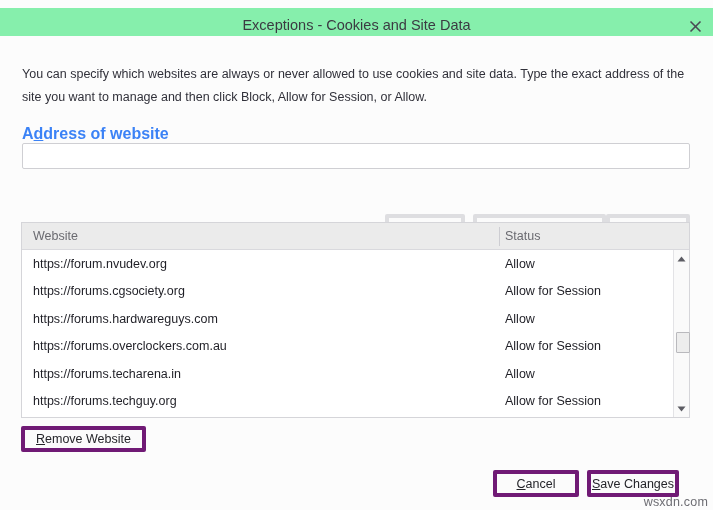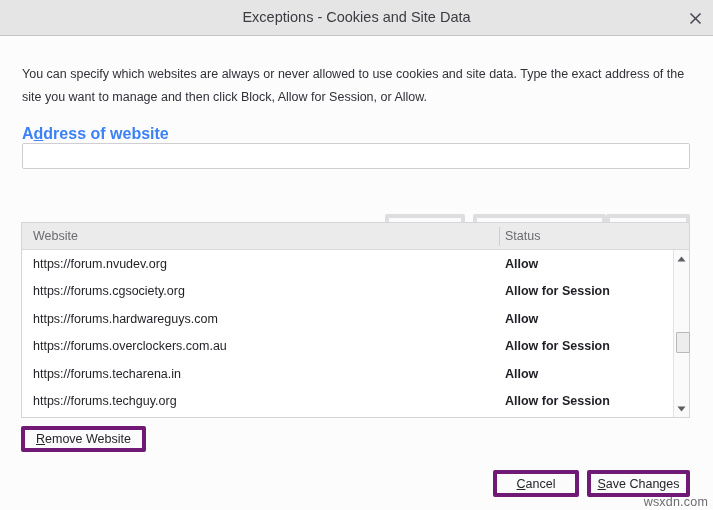--- a/index.html
+++ b/index.html
@@ -13,24 +13,24 @@
     font-family: "Liberation Sans", sans-serif;
     font-size: 12px;
     color: #202023;
     overflow: hidden;
     position: relative;
   }
 
   
   .titlebar {
     position: absolute;
-    left: 0; top: 0;
+    left: 0; top: 8px;
     width: 713px;
     height: 36px;
-    background: #e5e5e5;
+    background: #86efac;
     border-bottom: 1px solid #c6c6c6;
     box-sizing: border-box;
   }
   .titlebar-title {
     position: absolute;
     left: 0; top: 0;
     width: 713px;
     line-height: 35px;
     text-align: center;
     font-size: 14.5px;
@@ -184,21 +184,20 @@
   }
   .row .cell-site {
     position: absolute;
     left: 11px;
     white-space: nowrap;
   }
   .row .cell-status {
     position: absolute;
     left: 483px;
     white-space: nowrap;
-    font-weight: bold;
   }
 
   
   .vscroll {
     position: absolute;
     right: 0;
     top: 27px;
     width: 16px;
     height: 167px;
     background: #fafafa;
@@ -228,21 +227,21 @@
     border-radius: 1px;
     cursor: default;
   }
 
   
   #remove-website-button     { position: absolute; left: 21px;  top: 390px; width: 125px; height: 26px; }
   #remove-all-websites-button{ position: absolute; left: 153px; top: 390px; width: 143px; height: 26px; }
 
   
   #cancel-button { position: absolute; left: 493px; top: 434px; width: 86px; height: 27px; }
-  #save-changes-button { position: absolute; left: 587px; top: 434px; width: 103px; height: 27px; }
+  #save-changes-button { position: absolute; left: 587px; top: 434px; width: 92px; height: 27px; }
 
   .watermark {
     position: absolute;
     right: 5px;
     bottom: 1px;
     font-size: 12.5px;
     color: #6d6d73;
     letter-spacing: 0.2px;
   }
 </style>

